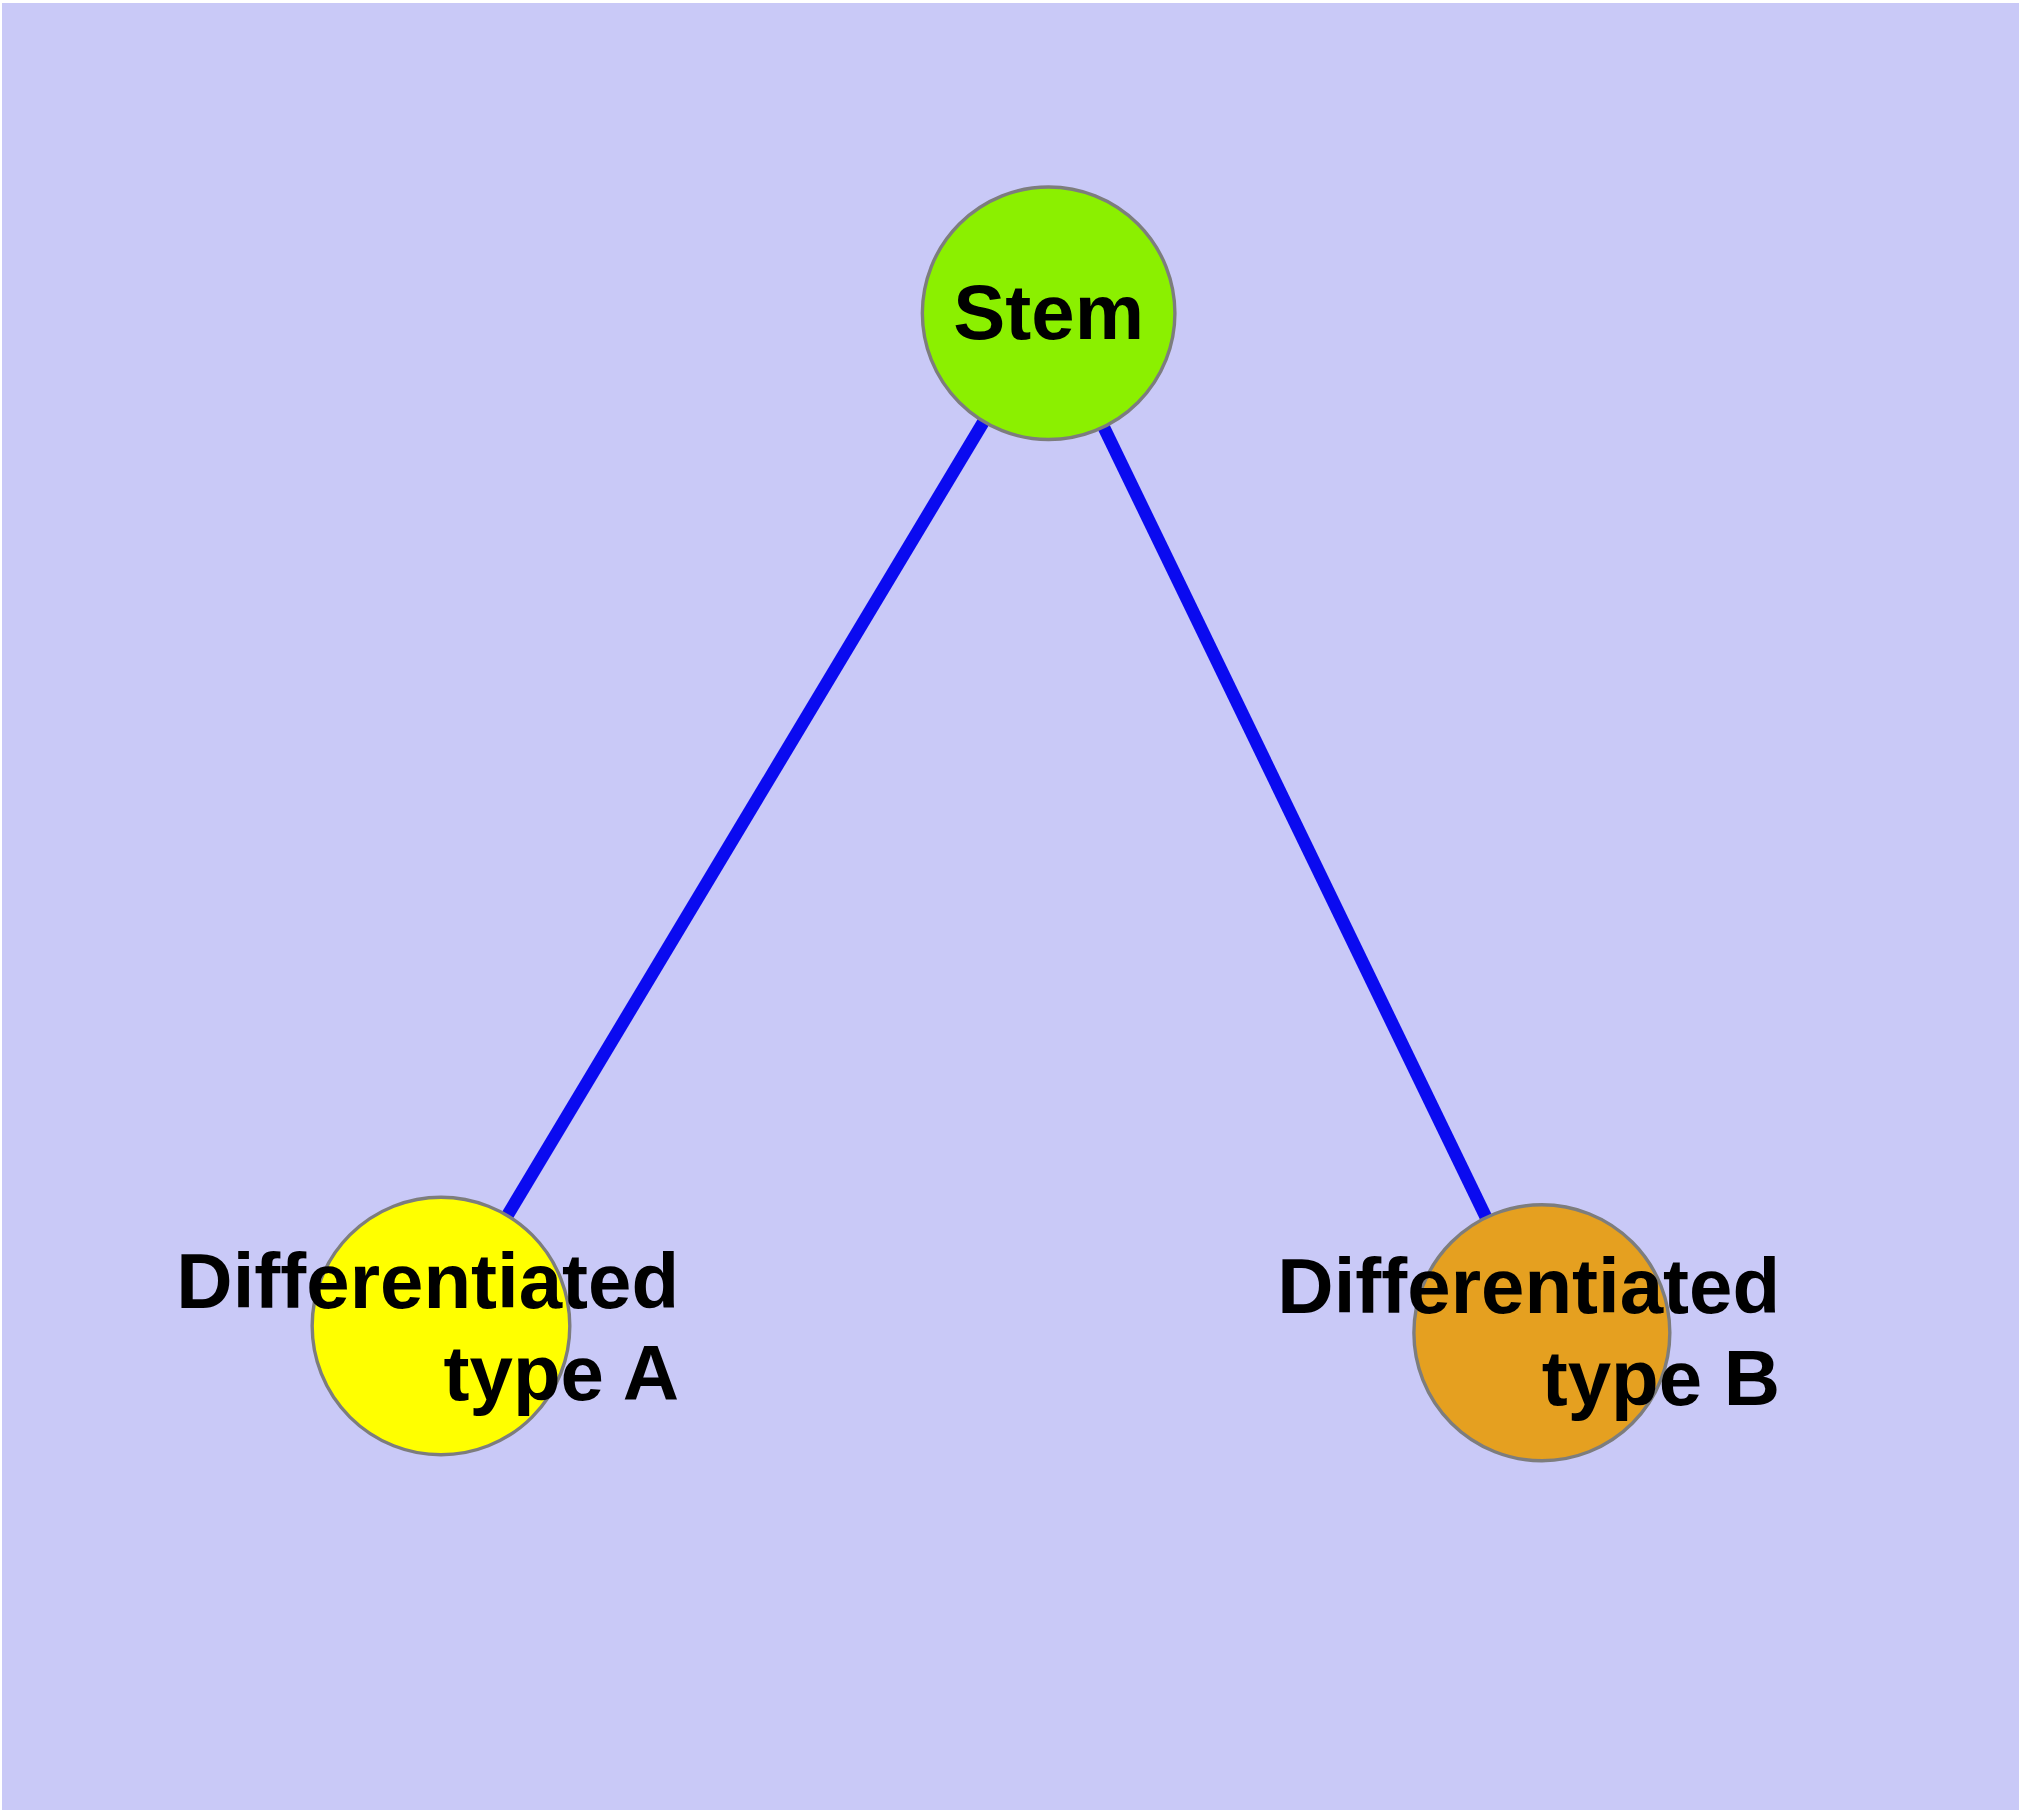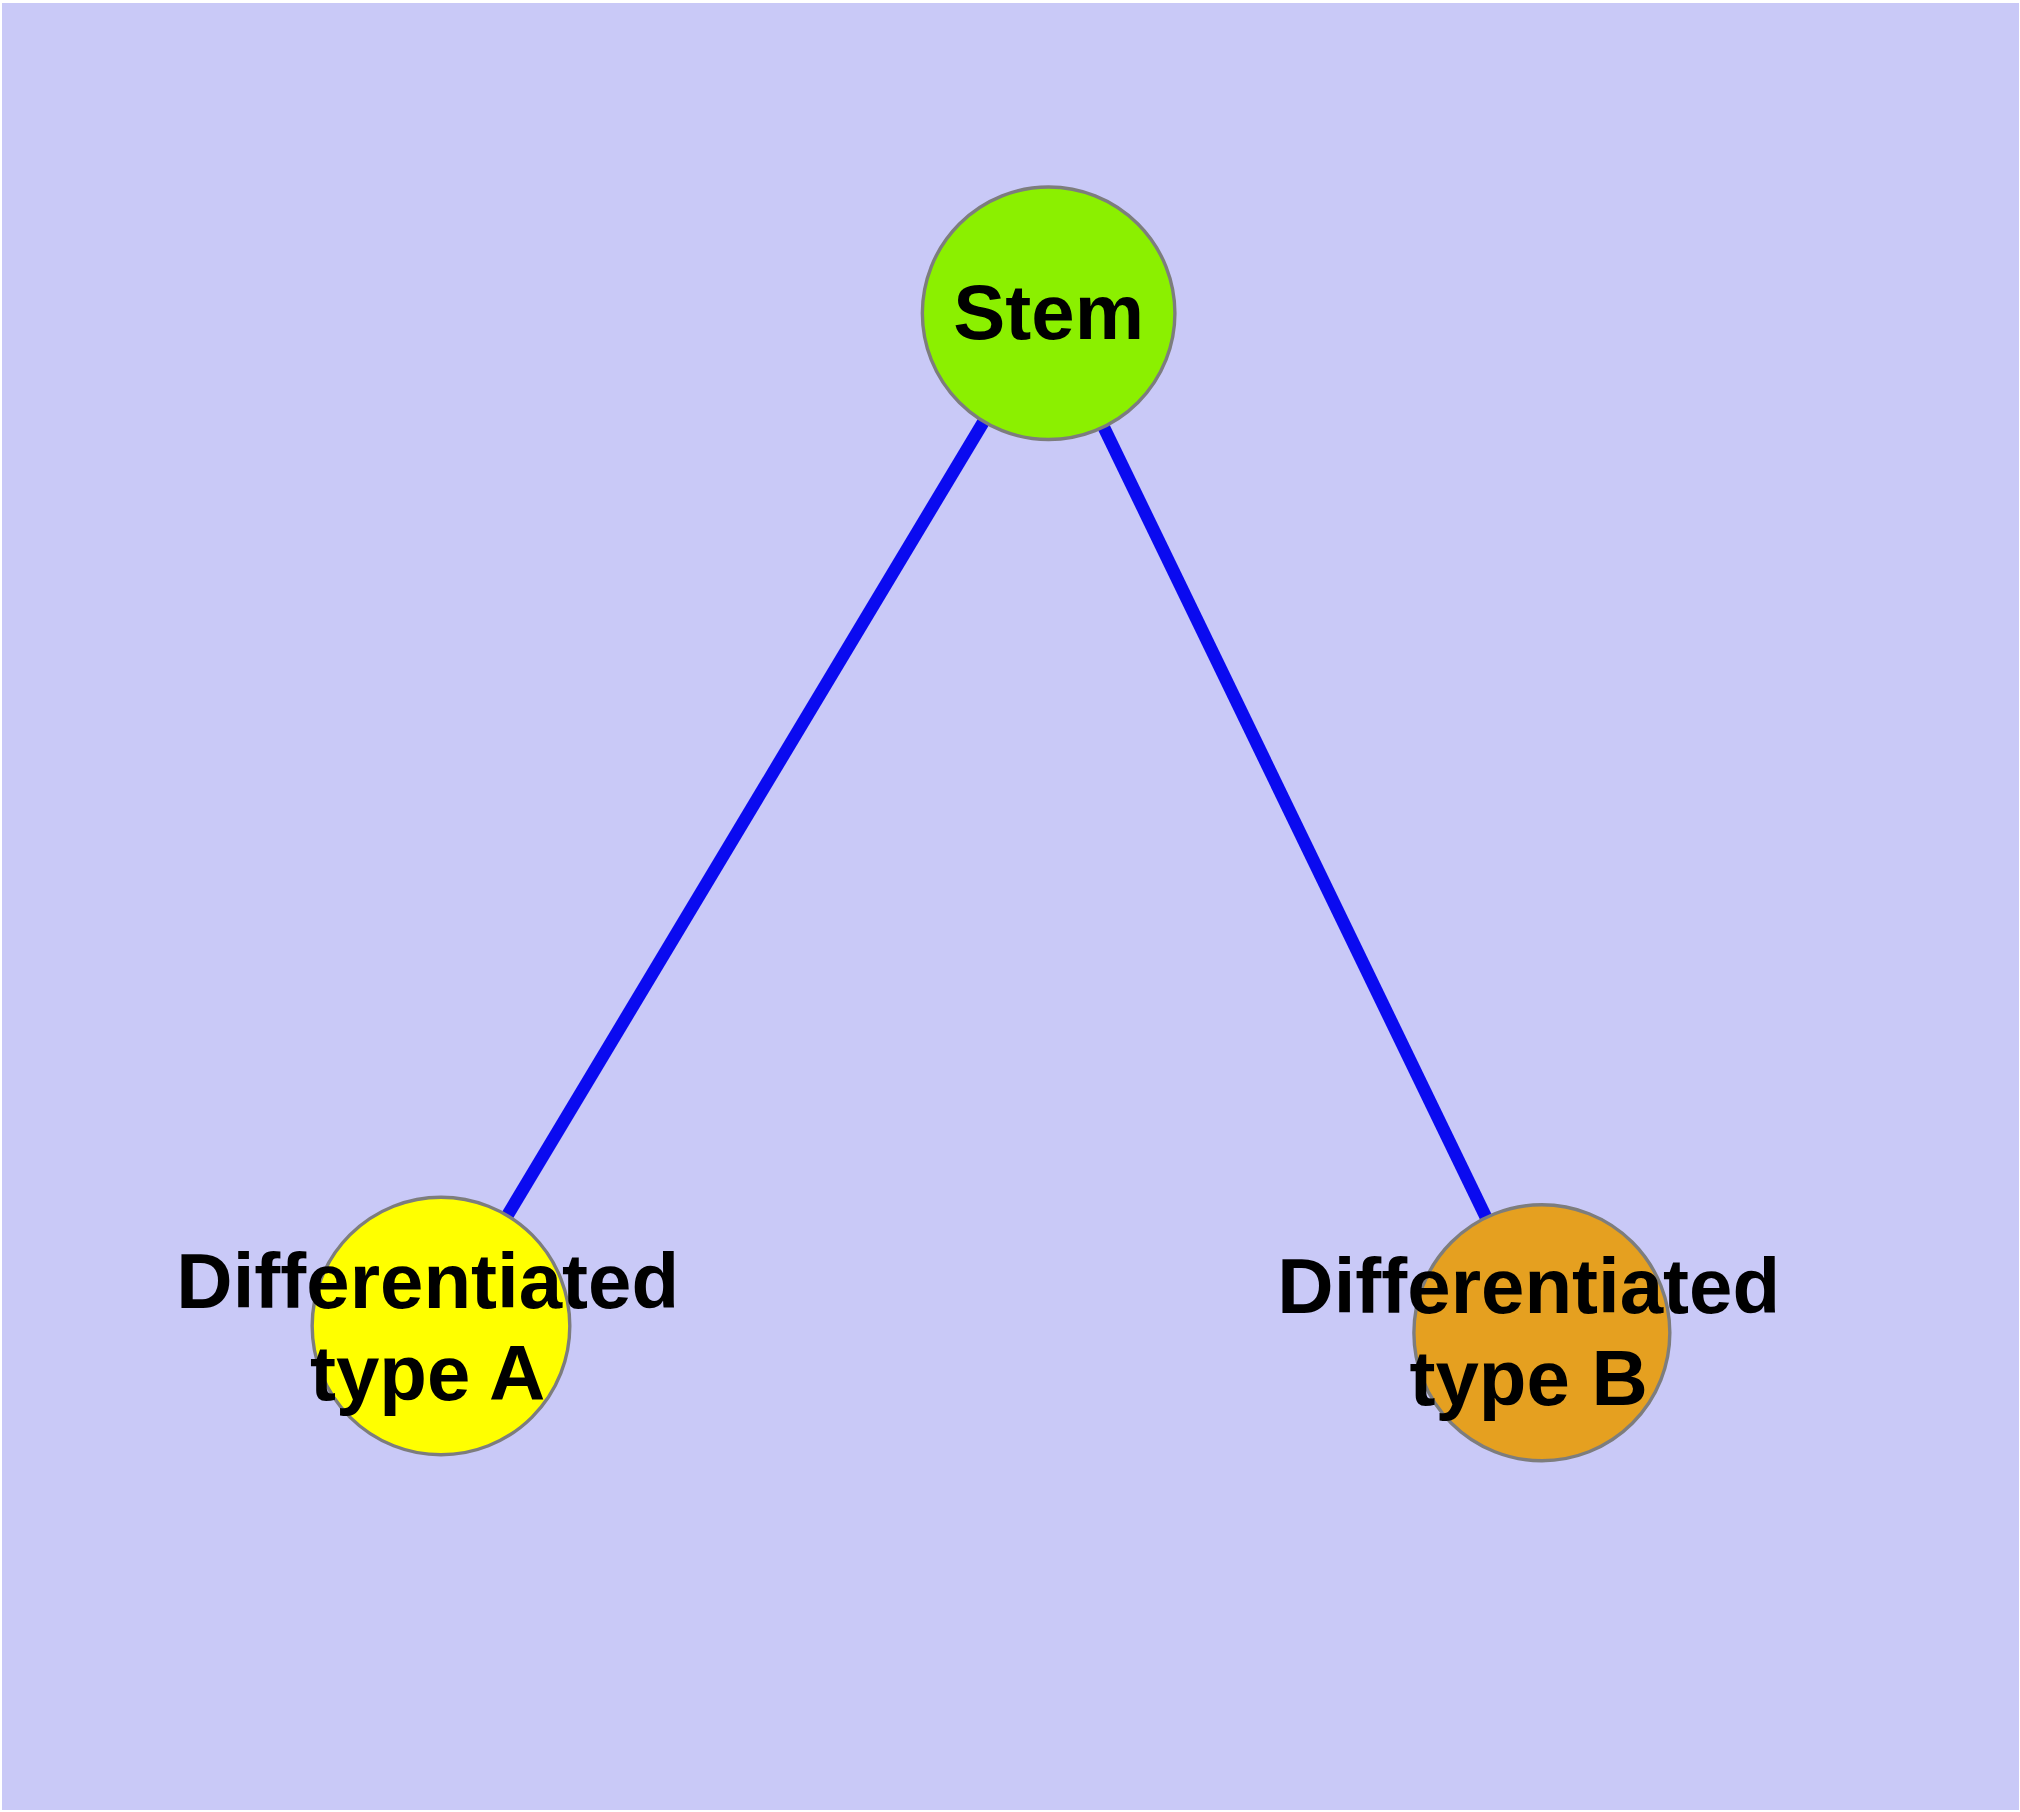--- a/index.html
+++ b/index.html
@@ -24,21 +24,21 @@
   }
   .edge { stroke-width: 15; fill: none; }
   .node { stroke: #7d7d7d; stroke-width: 4; }
   .label {
     position: absolute;
     transform: translate(-50%, -50%);
     font-weight: bold;
     font-size: 78px;
     line-height: 1.17;
     color: #000000;
-    text-align: center;
+    text-align: right;
     white-space: pre-line;
     pointer-events: none;
   }
   .label-stem { left: 1047px; top: 310px; }
   .label-a    { left: 426px;  top: 1324px; }
   .label-b    { left: 1527px; top: 1329px; }
 </style>
 </head>
 <body>
 

